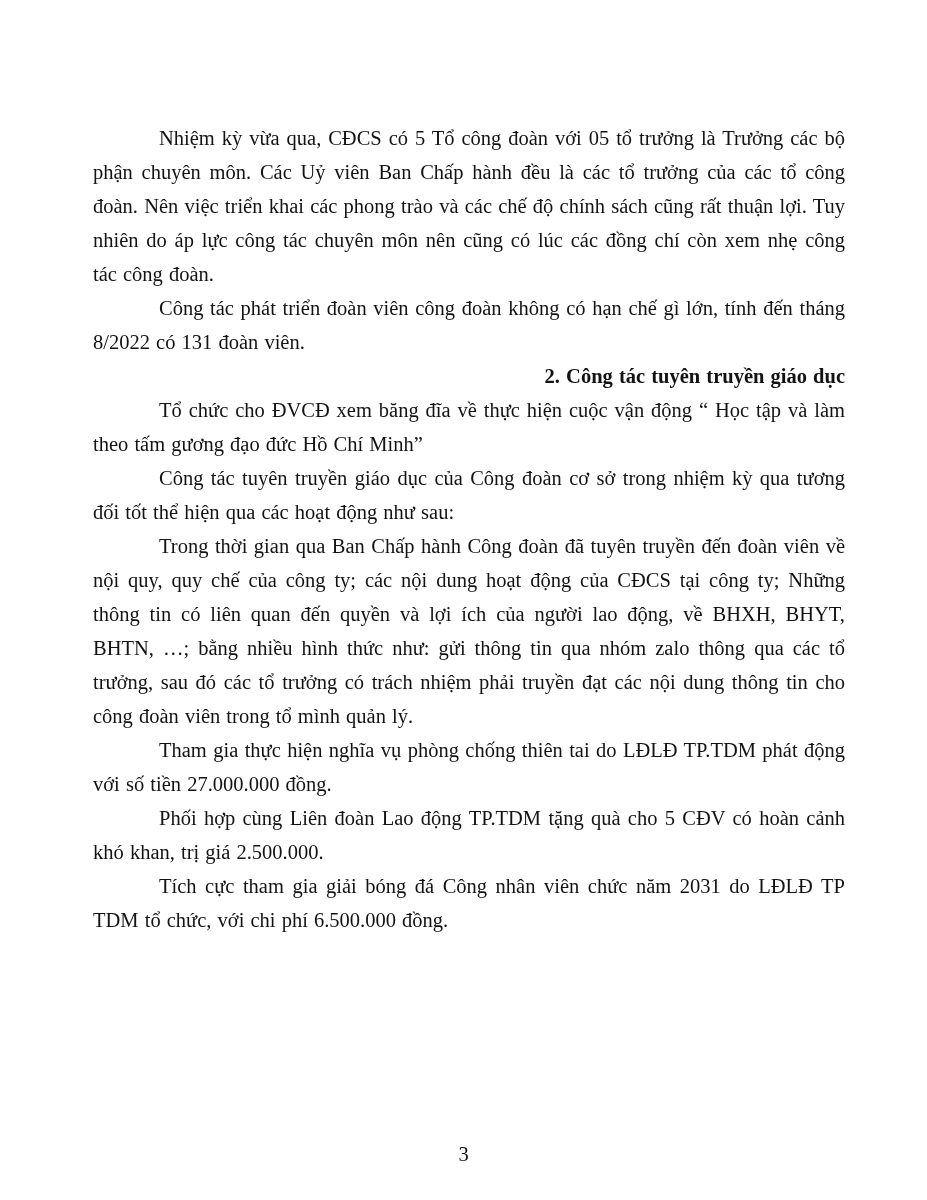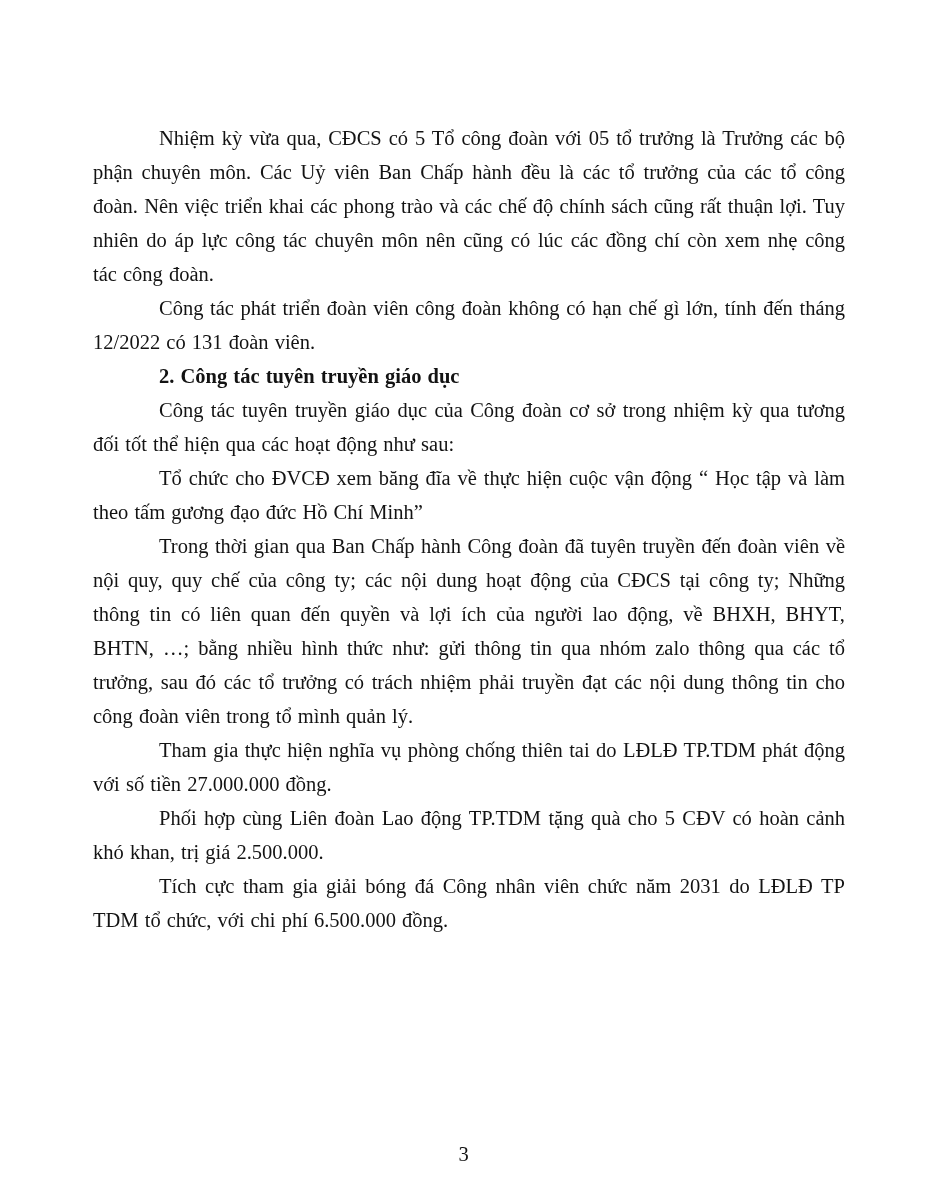--- a/index.html
+++ b/index.html
@@ -28,42 +28,42 @@
     margin: 0;
     padding: 0;
     font-size: 20.5px;
     line-height: 34px;
     text-align: justify;
     text-indent: 66px;
     word-spacing: 1px;
   }
   .para.heading {
     font-weight: bold;
-    text-align: left;
+    text-align: right;
   }
   .page-number {
     position: absolute;
     top: 1093px;
     left: 0;
     width: 927px;
     text-align: center;
     font-size: 20.5px;
     line-height: 34px;
     color: #131313;
   }
 </style>
 </head>
 <body>
 
 <div class="page">
   <div class="doc-body">
       <p class="para">Nhiệm kỳ vừa qua, CĐCS có 5 Tổ công đoàn với 05 tổ trưởng là Trưởng các bộ phận chuyên môn. Các Uỷ viên Ban Chấp hành đều là các tổ trưởng của các tổ công đoàn. Nên việc triển khai các phong trào và các chế độ chính sách cũng rất thuận lợi. Tuy nhiên do áp lực công tác chuyên môn nên cũng có lúc các đồng chí còn xem nhẹ công tác công đoàn.</p>
-      <p class="para">Công tác phát triển đoàn viên công đoàn không có hạn chế gì lớn, tính đến tháng 12/2022 có 131 đoàn viên.</p>
+      <p class="para">Công tác phát triển đoàn viên công đoàn không có hạn chế gì lớn, tính đến tháng 8/2022 có 131 đoàn viên.</p>
       <p class="para heading">2. Công tác tuyên truyền giáo dục</p>
+      <p class="para">Tổ chức cho ĐVCĐ xem băng đĩa về thực hiện cuộc vận động “ Học tập và làm theo tấm gương đạo đức Hồ Chí Minh”</p>
       <p class="para">Công tác tuyên truyền giáo dục của Công đoàn cơ sở trong nhiệm kỳ qua tương đối tốt thể hiện qua các hoạt động như sau:</p>
-      <p class="para">Tổ chức cho ĐVCĐ xem băng đĩa về thực hiện cuộc vận động “ Học tập và làm theo tấm gương đạo đức Hồ Chí Minh”</p>
       <p class="para">Trong thời gian qua Ban Chấp hành Công đoàn đã tuyên truyền đến đoàn viên về nội quy, quy chế của công ty; các nội dung hoạt động của CĐCS tại công ty; Những thông tin có liên quan đến quyền và lợi ích của người lao động, về BHXH, BHYT, BHTN, …; bằng nhiều hình thức như: gửi thông tin qua nhóm zalo thông qua các tổ trưởng, sau đó các tổ trưởng có trách nhiệm phải truyền đạt các nội dung thông tin cho công đoàn viên trong tổ mình quản lý.</p>
       <p class="para">Tham gia thực hiện nghĩa vụ phòng chống thiên tai do LĐLĐ TP.TDM phát động với số tiền 27.000.000 đồng.</p>
       <p class="para">Phối hợp cùng Liên đoàn Lao động TP.TDM tặng quà cho 5 CĐV có hoàn cảnh khó khan, trị giá 2.500.000.</p>
       <p class="para">Tích cực tham gia giải bóng đá Công nhân viên chức năm 2031 do LĐLĐ TP TDM tổ chức, với chi phí 6.500.000 đồng.</p>
     </div>
   <div class="page-number">3</div>
 </div>
 
 </body></html>

